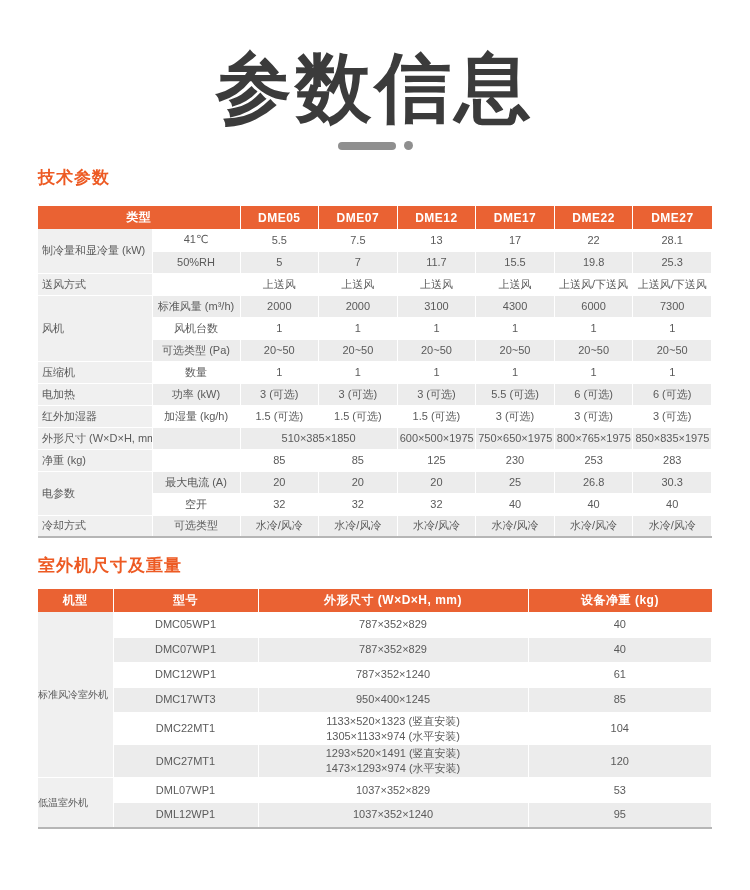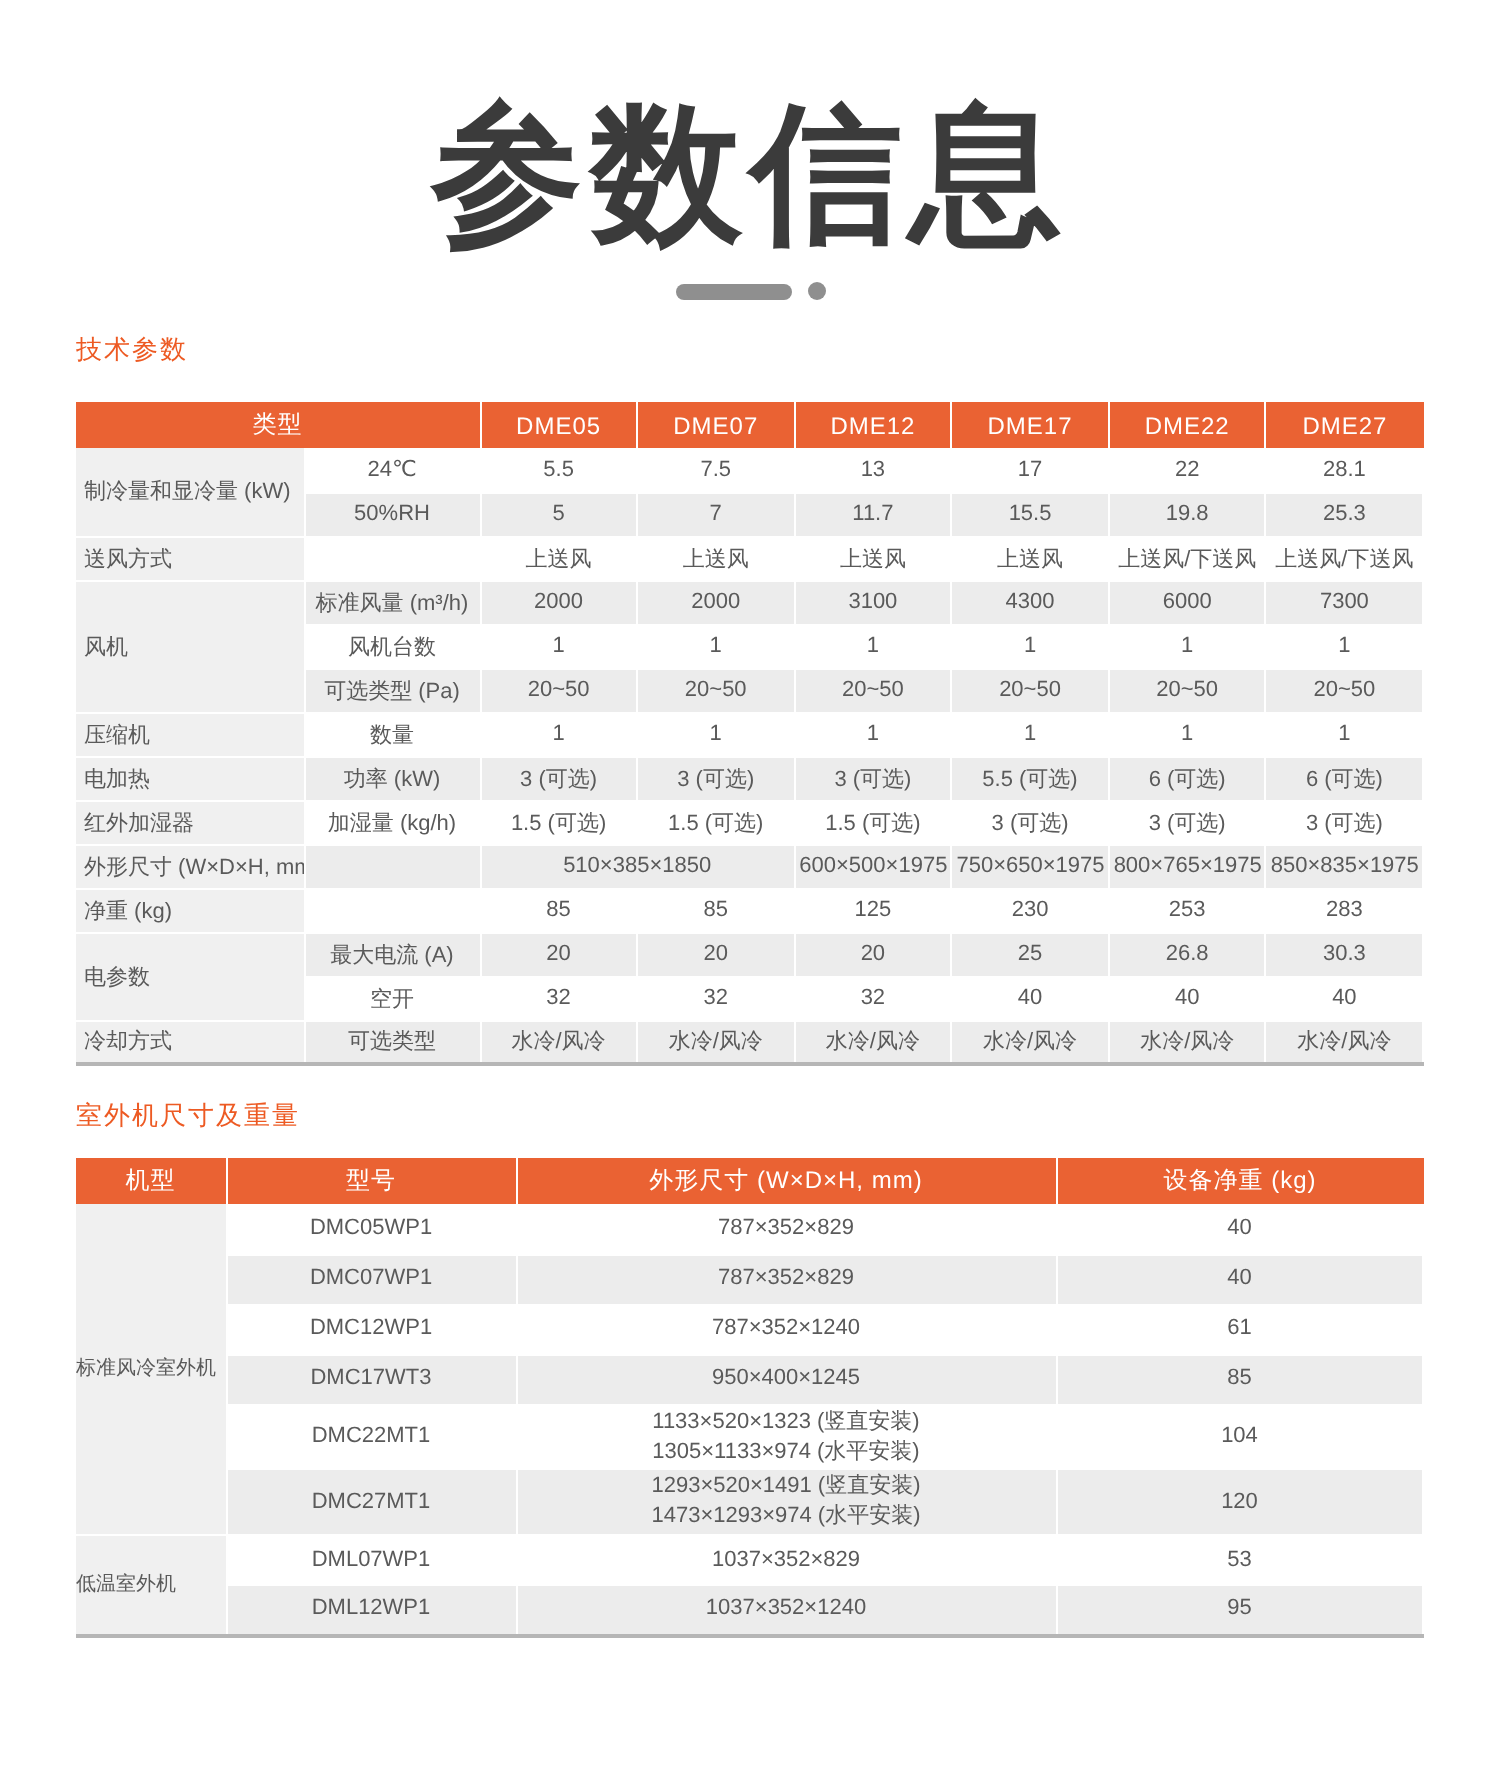--- a/index.html
+++ b/index.html
@@ -17,30 +17,30 @@
     font-family:"Liberation Sans","DejaVu Sans",sans-serif;}
   .page{width:750px;height:890px;padding:42px 38px 0 38px;}
   .title{
     text-align:center;font-size:76px;line-height:1.2;font-weight:900;
     color:var(--title-dark);letter-spacing:0.05em;
   }
   .title-underline{display:flex;justify-content:center;align-items:center;margin-top:8px;}
   .tu-dash{width:58px;height:8px;border-radius:4px;background:var(--dash-gray);}
   .tu-dot{width:9px;height:9px;border-radius:50%;background:var(--dash-gray);margin-left:8px;}
   .section-heading{
-    margin-top:16px;font-size:13px;font-weight:normal;color:var(--heading-orange);
+    margin-top:16px;font-size:17px;font-weight:bold;color:var(--heading-orange);
     letter-spacing:1px;
   }
   .section-heading.second{}
   .table-wrap{margin-top:17px;}
   .table-wrap.second{margin-top:12px;}
   table.spec-table{width:100%;border-collapse:collapse;table-layout:fixed;
     border-bottom:2px solid var(--table-bottom);}
   table.spec-table th{
-    background:var(--orange);color:#ffffff;font-size:12px;font-weight:normal;
+    background:var(--orange);color:#ffffff;font-size:12px;font-weight:bold;
     height:23px;padding:2px 0;text-align:center;border-right:1px solid #ffffff;
     letter-spacing:0.5px;white-space:nowrap;overflow:hidden;
   }
   table.spec-table th:last-child{border-right:none;}
   table.spec-table td{
     font-size:11px;color:var(--txt);text-align:center;height:22px;
     padding:1px 2px;border-right:1px solid #ffffff;border-bottom:1px solid #ffffff;
     overflow:hidden;white-space:nowrap;
   }
   table.spec-table tbody tr:nth-child(even){background:var(--stripe);}
@@ -84,21 +84,21 @@
             <th>DME07</th>
             <th>DME12</th>
             <th>DME17</th>
             <th>DME22</th>
             <th>DME27</th>
           </tr>
         </thead>
         <tbody>
           <tr>
             <td rowspan="2" class="cat">制冷量和显冷量 (kW)</td>
-            <td class="sub">24℃</td>
+            <td class="sub">41℃</td>
             <td class="val">5.5</td>
             <td class="val">7.5</td>
             <td class="val">13</td>
             <td class="val">17</td>
             <td class="val">22</td>
             <td class="val">28.1</td>
           </tr>
           <tr>
             <td class="sub">50%RH</td>
             <td class="val">5</td>

